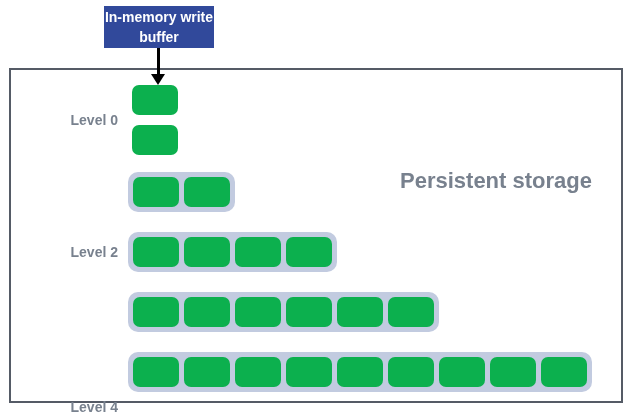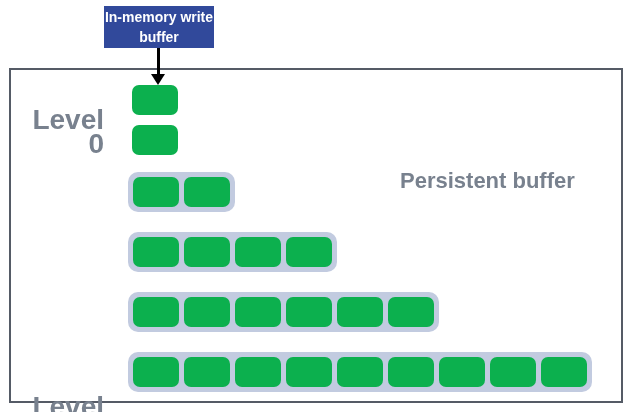--- a/index.html
+++ b/index.html
@@ -37,23 +37,23 @@
   .arrow-head {
     position:absolute; left:151px; top:74px;
     width:0; height:0;
     border-left:7px solid transparent;
     border-right:7px solid transparent;
     border-top:11px solid #000000;
     z-index:4;
   }
   
   .level-label {
-    position:absolute; left:10px; width:94px;
+    position:absolute; left:24px; width:94px;
     text-align:right;
-    font-size:28px; font-weight:700; line-height:24px;
+    font-size:14px; font-weight:700; line-height:24px;
     color:var(--label-gray,#78818E);
     z-index:2;
   }
   
   .storage-caption {
     position:absolute; left:400px; top:168px; width:215px;
     font-size:22px; font-weight:700;
     color:var(--label-gray,#78818E);
     z-index:2;
   }
@@ -93,23 +93,24 @@
 
 <div class="canvas">
 
   <div class="memory-box">In-memory write buffer</div>
 
   <div class="arrow-stem"></div>
   <div class="arrow-head"></div>
 
   <div class="outer-box"></div>
 
-  <div class="storage-caption">Persistent buffer</div>
+  <div class="storage-caption">Persistent storage</div>
 
   <div class="level-label label-l0">Level 0</div>
+  <div class="level-label label-l2">Level 2</div>
   <div class="level-label label-l4">Level 4</div>
 
   <div class="stack-v">
       <div class="block"></div>
       <div class="block"></div>
     </div>
 
   <div class="run-container run-l1">
       <div class="block"></div>
       <div class="block"></div>

